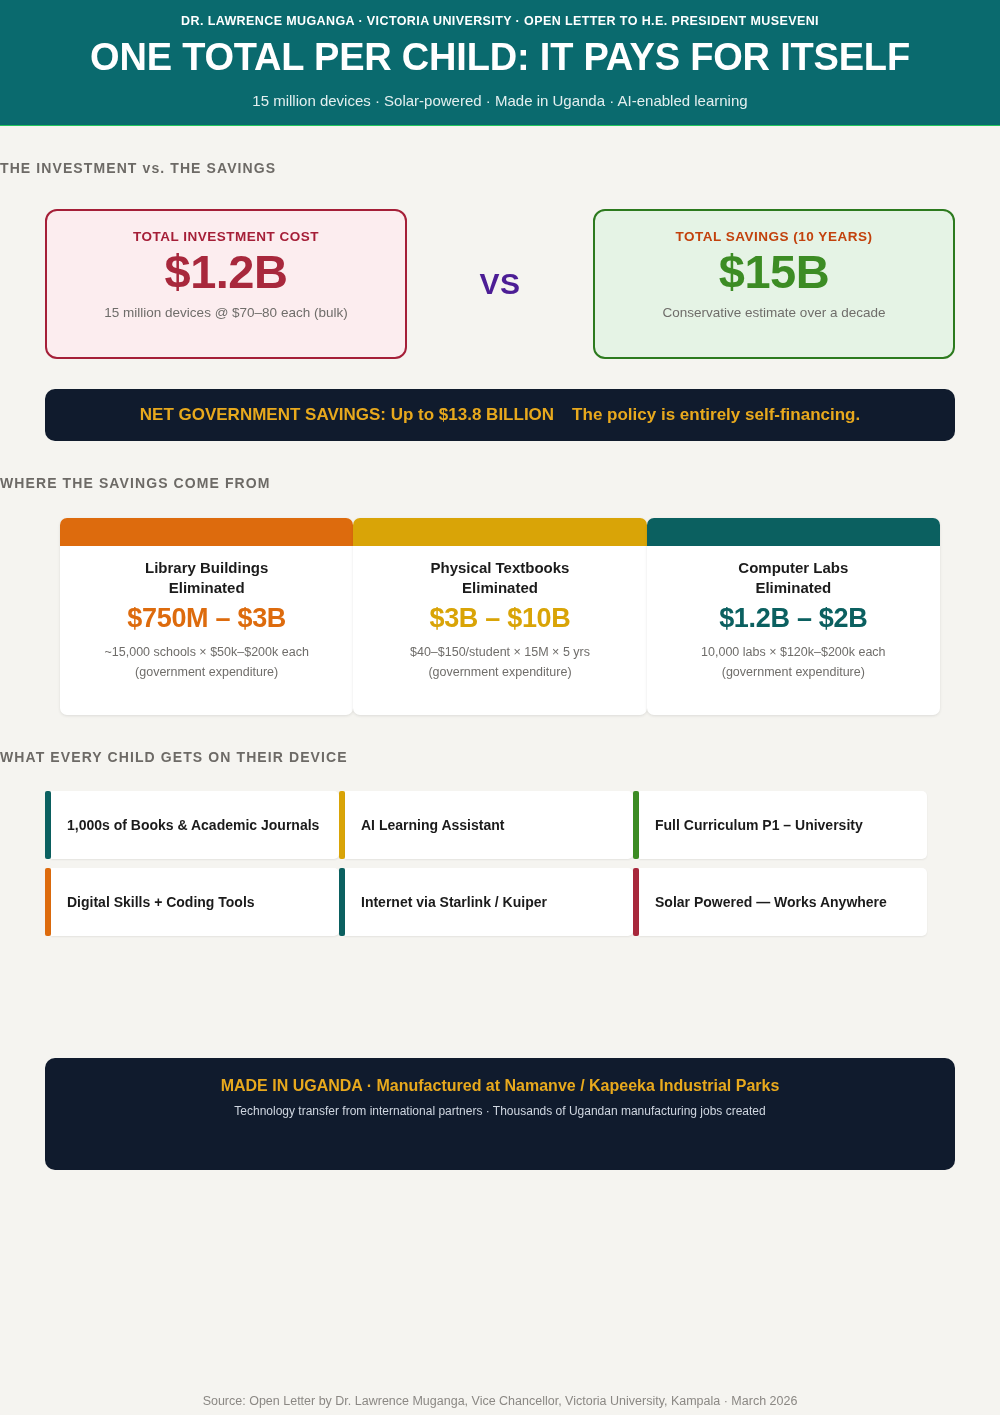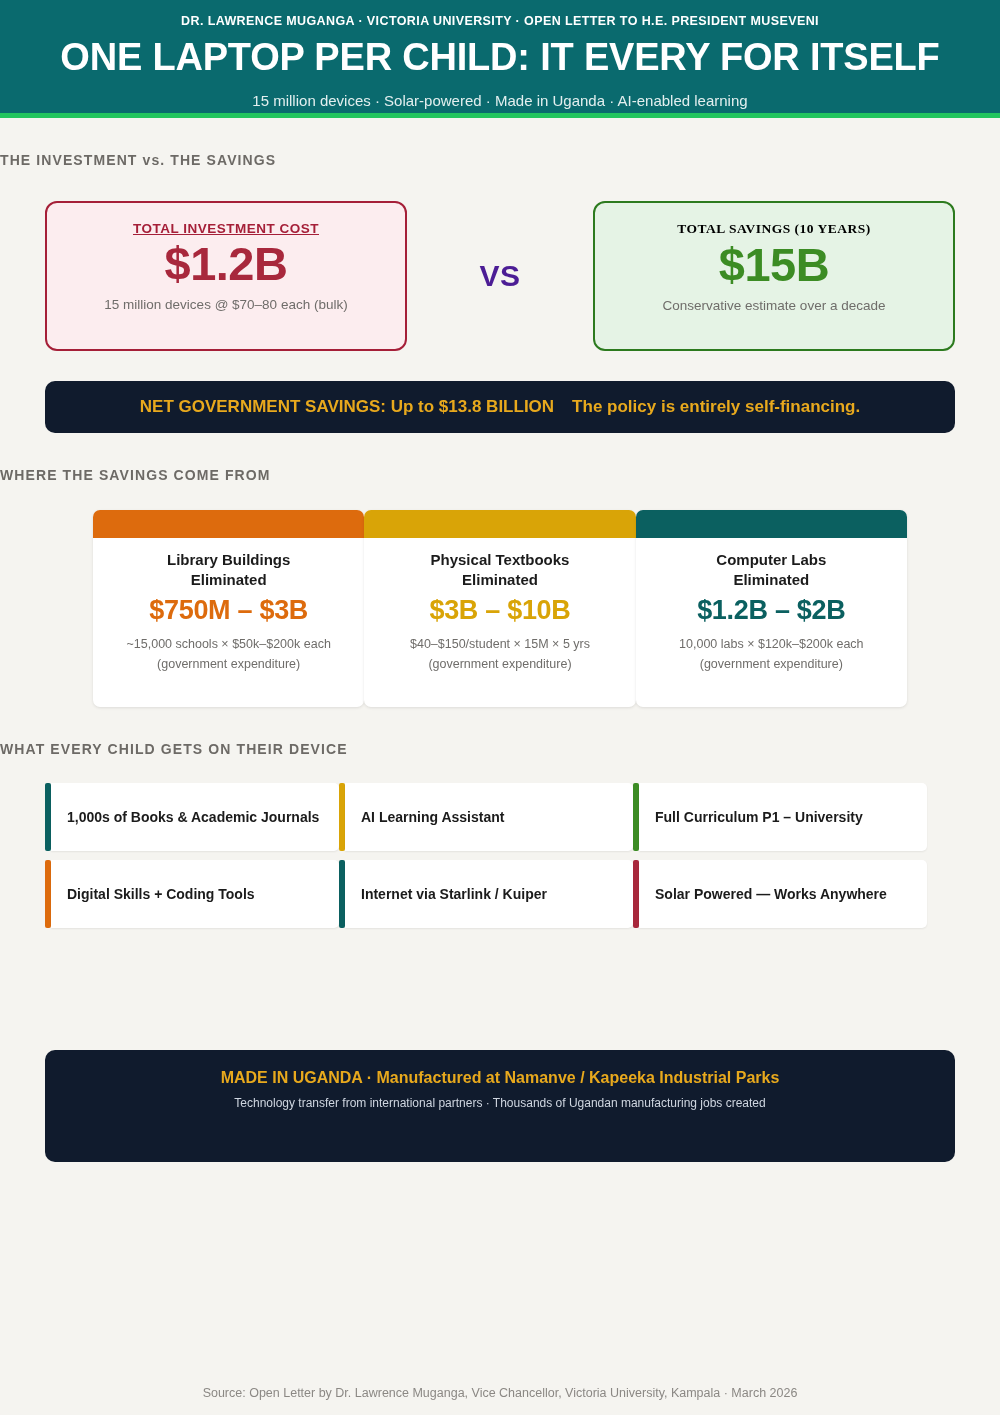--- a/index.html
+++ b/index.html
@@ -11,23 +11,23 @@
     min-height: 1415px;
     background: #F5F4F0;
     font-family: "Liberation Sans", sans-serif;
     color: #2b2b2b;
     -webkit-font-smoothing: antialiased;
   }
 
   
   .masthead {
     background: #0A6A6E;
-    padding: 14px 0 4px 0;
-    text-align: center;
-    border-bottom: 5px solid #22c55e;
+    padding: 14px 0 16px 0;
+    text-align: center;
+    border-bottom: 1px solid #22c55e;
   }
   .masthead-kicker {
     color: #ffffff;
     font-size: 12.5px;
     font-weight: bold;
     letter-spacing: 0.4px;
     margin-bottom: 10px;
   }
   .masthead-title {
     color: #ffffff;
@@ -76,22 +76,22 @@
   .compare-card.savings {
     background: #E5F3E5;
     border: 2.5px solid #2C7A1E;
   }
   .compare-label {
     font-size: 13.5px;
     font-weight: bold;
     letter-spacing: 0.5px;
     margin-bottom: 2px;
   }
-  .compare-card.investment .compare-label { color: #A51F38; text-decoration: underline; }
-  .compare-card.savings .compare-label { color: #000000; font-family: Liberation Serif, serif; }
+  .compare-card.investment .compare-label { color: #A51F38; }
+  .compare-card.savings .compare-label { color: #c2410c; }
   .compare-value {
     font-size: 47px;
     font-weight: bold;
     line-height: 1.12;
     letter-spacing: -0.5px;
   }
   .compare-card.investment .compare-value { color: #A8283C; }
   .compare-card.savings .compare-value { color: #3C8C24; }
   .compare-note {
     font-size: 13.5px;
@@ -139,21 +139,21 @@
   .banner-made-sub {
     color: #cfd6e0;
     font-size: 12px;
     margin-top: 9px;
   }
 
   
   .savings-row {
     display: flex;
     justify-content: space-between;
-    width: 814px;
+    width: 880px;
     margin: 27px auto 0 auto;
   }
   .savings-card {
     width: 294px;
     box-sizing: border-box;
     background: #ffffff;
     border-radius: 7px;
     overflow: hidden;
     box-shadow: 0 1px 3px rgba(0,0,0,0.10);
     min-height: 197px;
@@ -222,21 +222,21 @@
     padding: 24px 0 26px 0;
   }
 
   .mt-section { margin-top: 34px; }
 </style>
 </head>
 <body>
 
 <div class="masthead">
   <div class="masthead-kicker">DR. LAWRENCE MUGANGA  ·  VICTORIA UNIVERSITY  ·  OPEN LETTER TO H.E. PRESIDENT MUSEVENI</div>
-  <div class="masthead-title">ONE LAPTOP PER CHILD: IT EVERY FOR ITSELF</div>
+  <div class="masthead-title">ONE TOTAL PER CHILD: IT PAYS FOR ITSELF</div>
   <div class="masthead-sub">15 million devices  ·  Solar-powered  ·  Made in Uganda  ·  AI-enabled learning</div>
 </div>
 
 <div class="section-heading mt-section">THE INVESTMENT vs. THE SAVINGS</div>
 
 <div class="compare-row">
   <div class="compare-card investment">
     <div class="compare-label">TOTAL INVESTMENT COST</div>
     <div class="compare-value">$1.2B</div>
     <div class="compare-note">15 million devices @ $70–80 each (bulk)</div>

